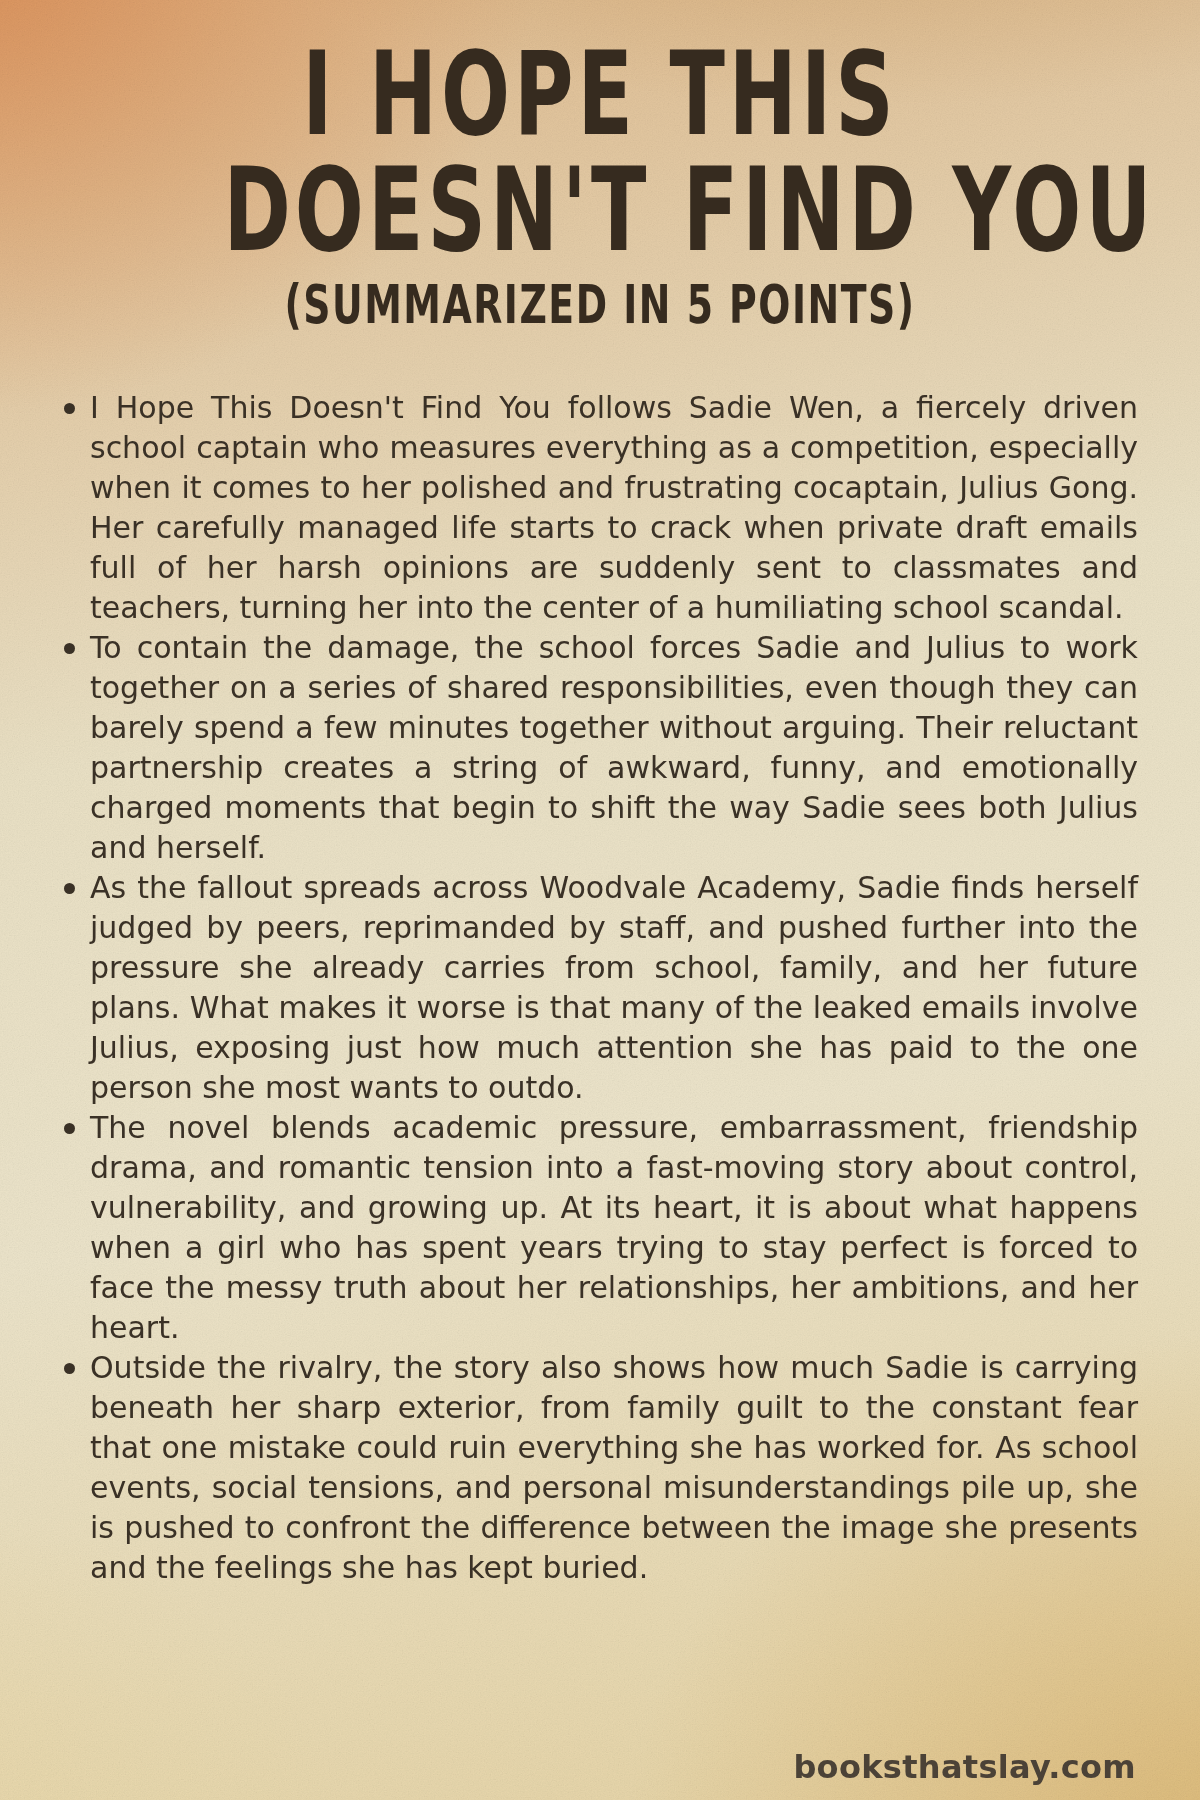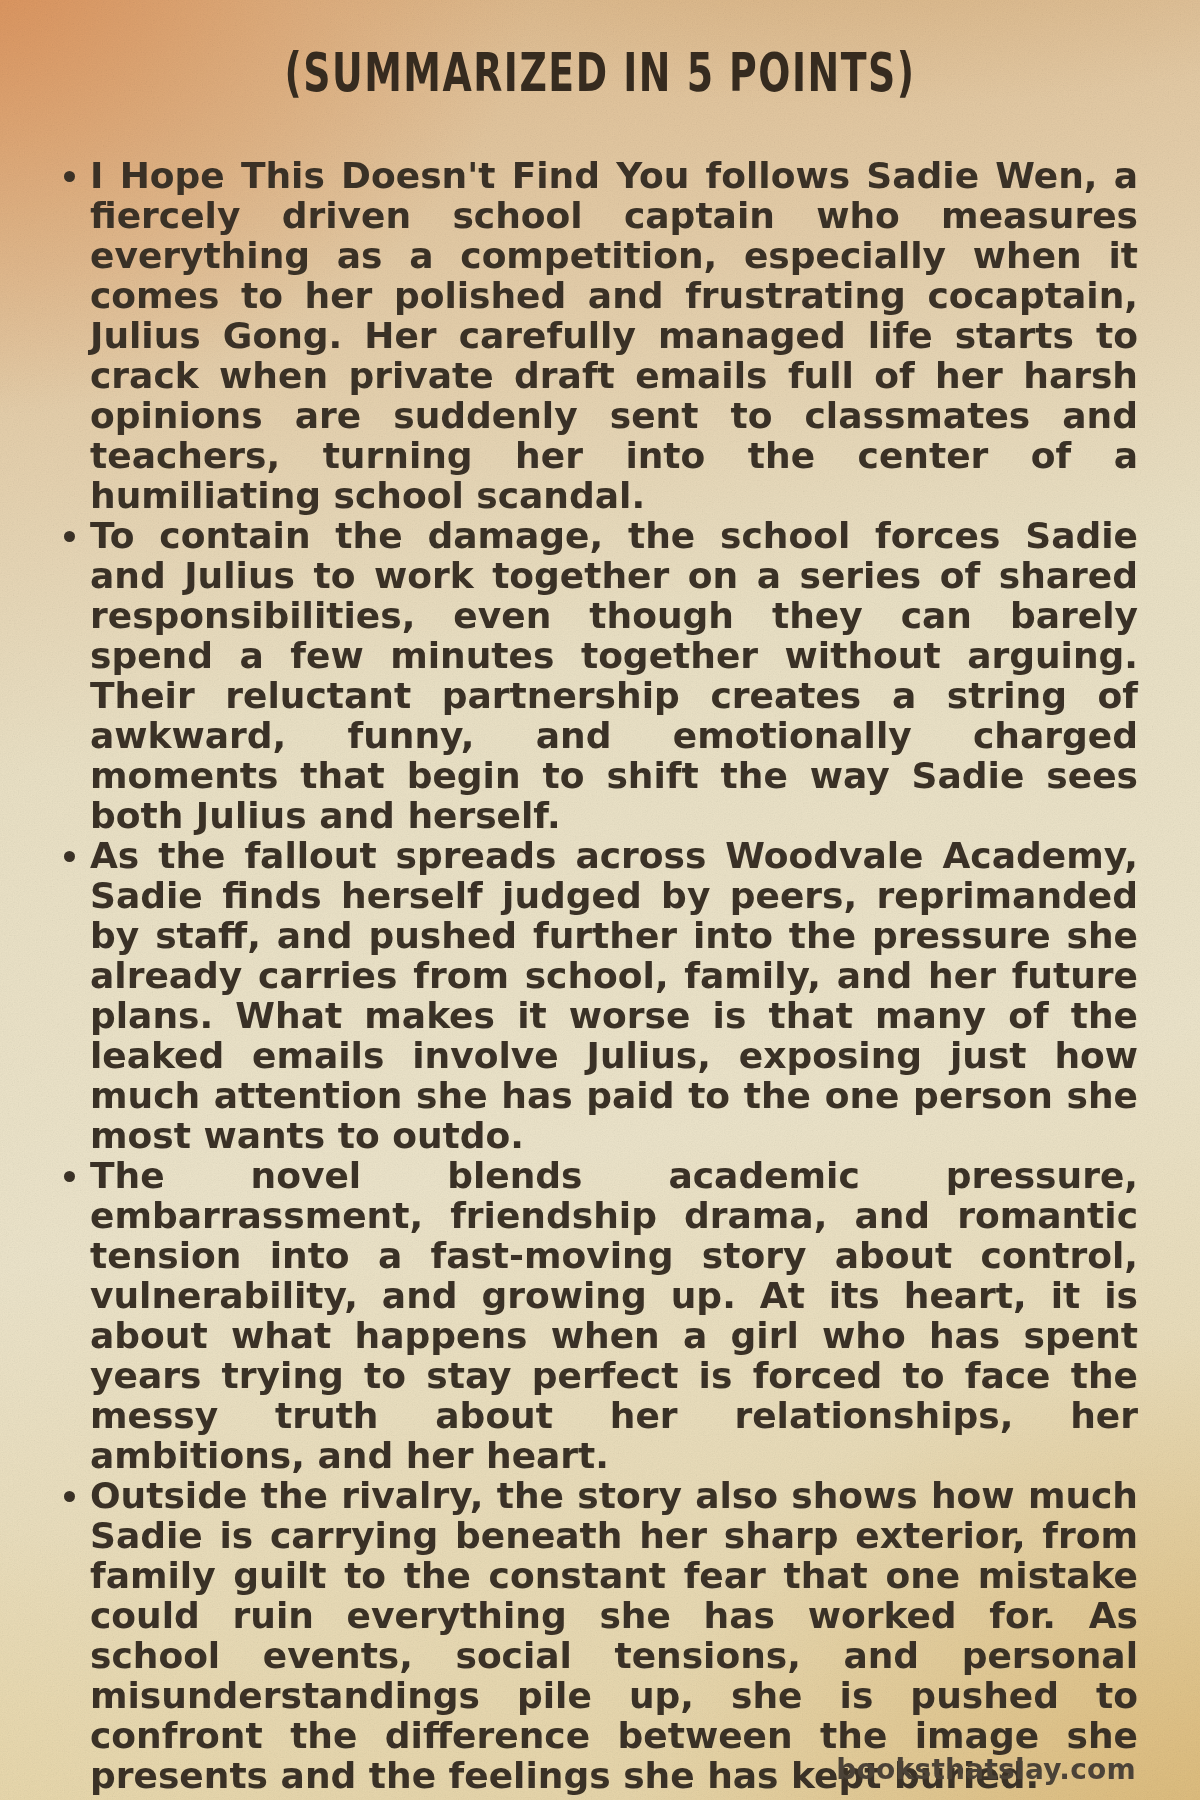--- a/index.html
+++ b/index.html
@@ -61,58 +61,62 @@
     transform-origin: 50% 50%;
   }
   .summary-list {
     list-style: none;
     margin: 56px 0 0 0;
     padding: 0;
   }
   .summary-item {
     position: relative;
     padding-left: 28px;
-    font-size: 36px;
-    font-weight: 700;
+    font-size: 30px;
+    font-weight: 400;
     line-height: 40px;
     text-align: justify;
     text-justify: inter-word;
     color: #3a3126;
   }
   .bullet-dot {
     position: absolute;
     left: 2px; top: 15px;
     width: 11px; height: 11px;
     border-radius: 50%;
     background: #3a3126;
   }
   .footer {
     position: absolute;
     right: 64px; bottom: 14px;
-    font-size: 28px;
+    font-size: 32px;
     font-weight: 700;
     color: #4b4237;
     letter-spacing: 0.01em;
   }
 </style>
 </head>
 <body>
 
 <div class="canvas">
 
   <svg class="texture" xmlns="http://www.w3.org/2000/svg" width="1200" height="1800">
     <filter id="paperNoise" x="0" y="0" width="100%" height="100%">
       <feTurbulence type="fractalNoise" baseFrequency="0.82" numOctaves="2" seed="7" result="noise"></feTurbulence>
       <feColorMatrix in="noise" type="saturate" values="0"></feColorMatrix>
     </filter>
     <rect width="1200" height="1800" filter="url(#paperNoise)"></rect>
   </svg>
 
   <div class="poster">
 
+    <h1 class="title">
+      <span class="title-line">I HOPE THIS</span>
+      <span class="title-line">DOESN'T FIND YOU</span>
+    </h1>
 
     <span class="subtitle">(SUMMARIZED IN 5 POINTS)</span>
 
     <ul class="summary-list">
       <li class="summary-item">
         <span class="bullet-dot"></span>
         <span>I Hope This Doesn't Find You follows Sadie Wen, a fiercely driven school captain who measures everything as a competition, especially when it comes to her polished and frustrating cocaptain, Julius Gong. Her carefully managed life starts to crack when private draft emails full of her harsh opinions are suddenly sent to classmates and teachers, turning her into the center of a humiliating school scandal.</span>
       </li>
       <li class="summary-item">
         <span class="bullet-dot"></span>

